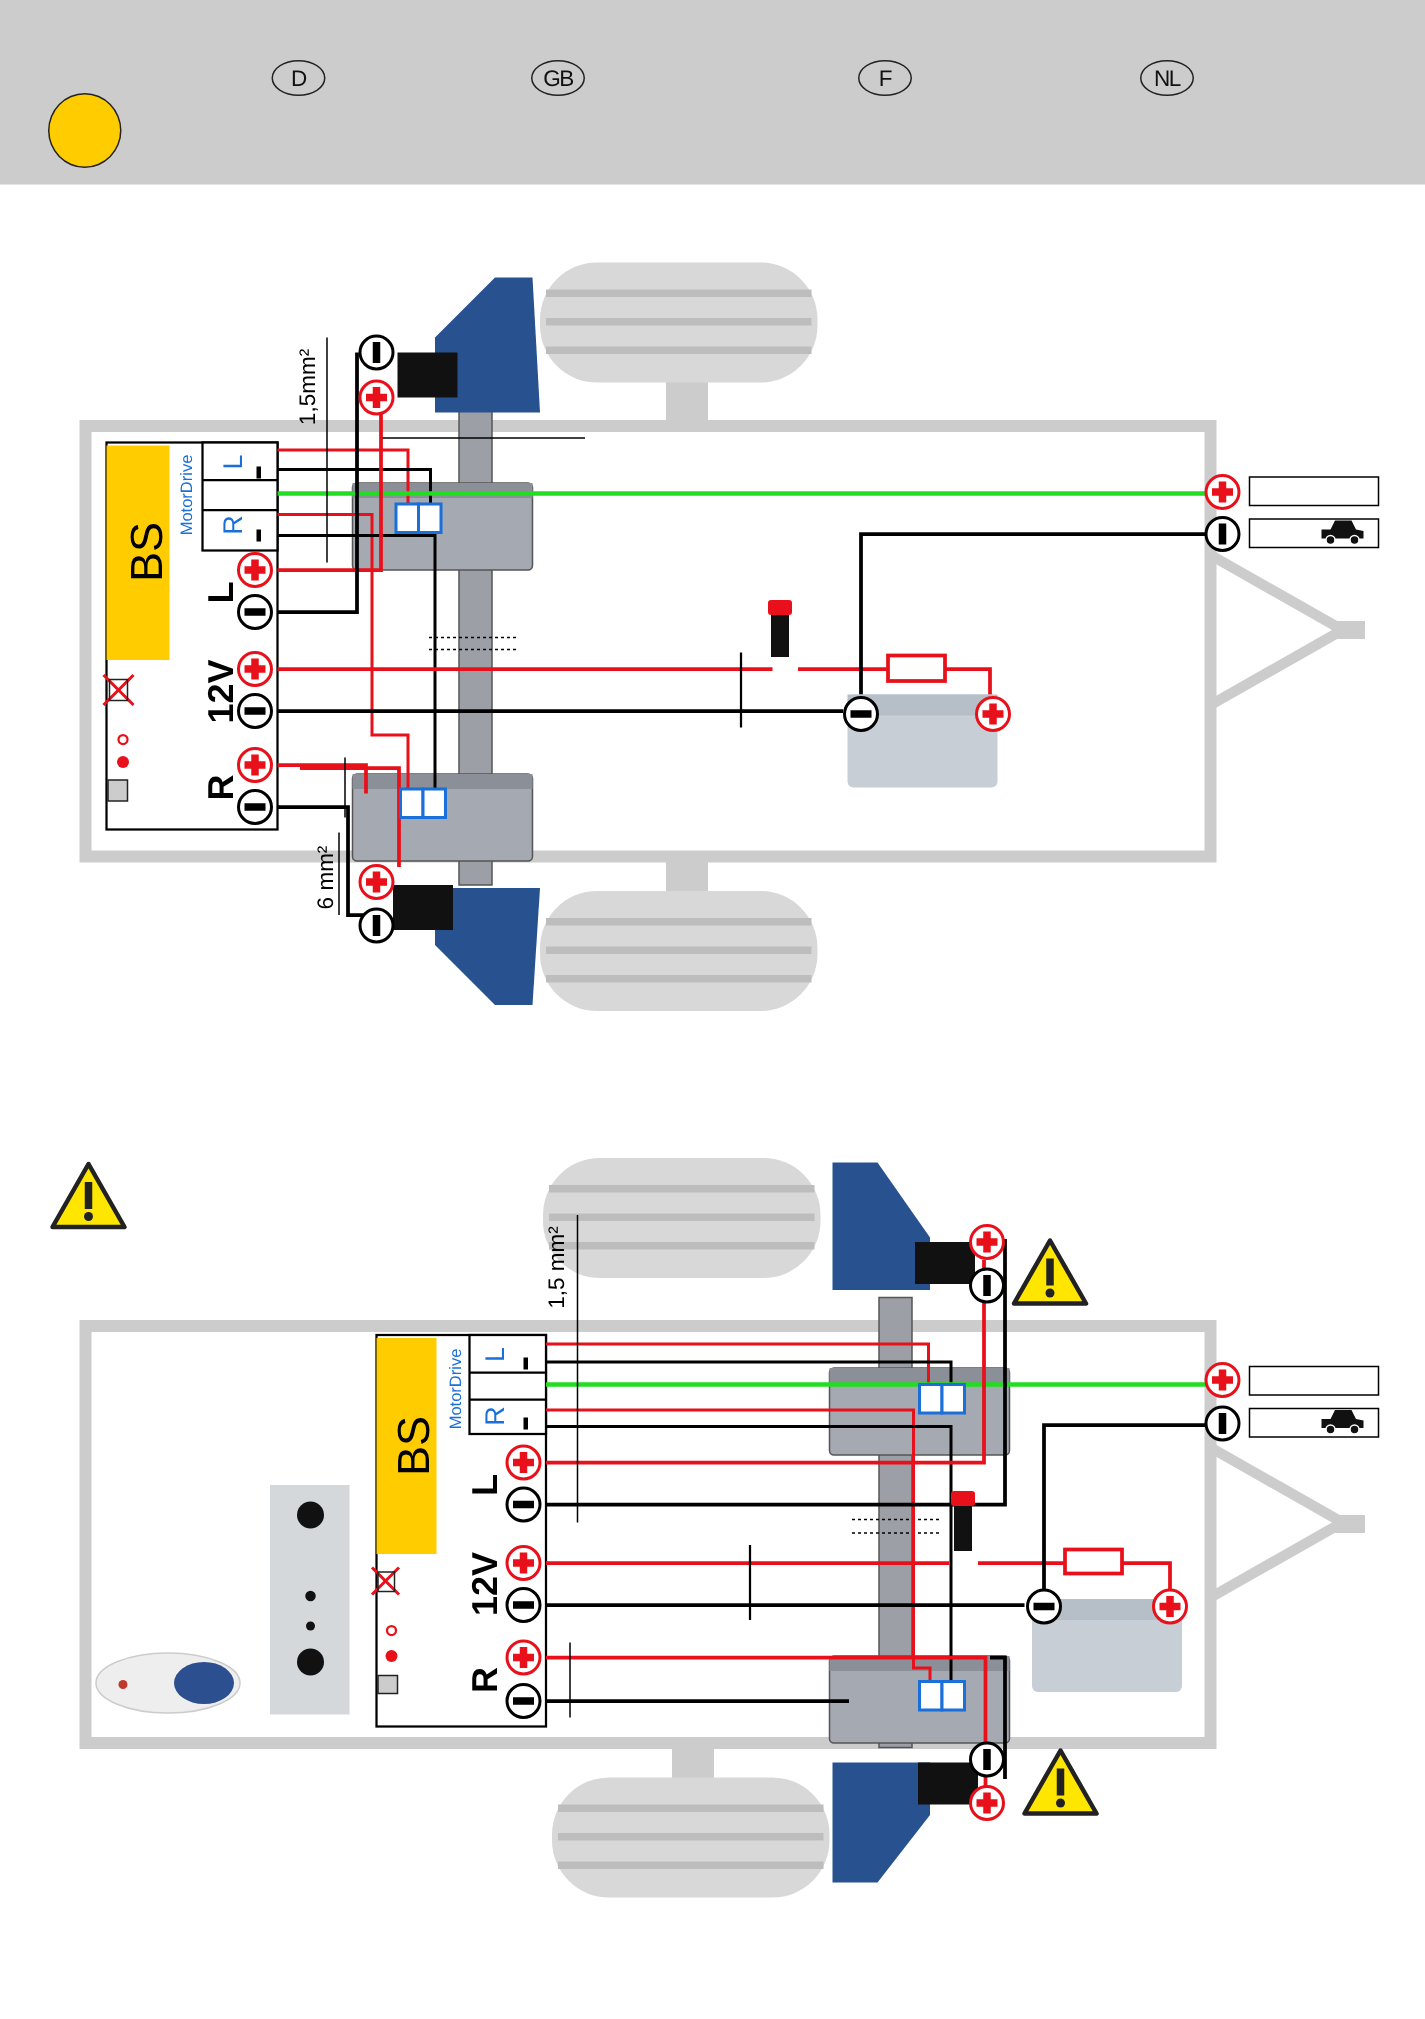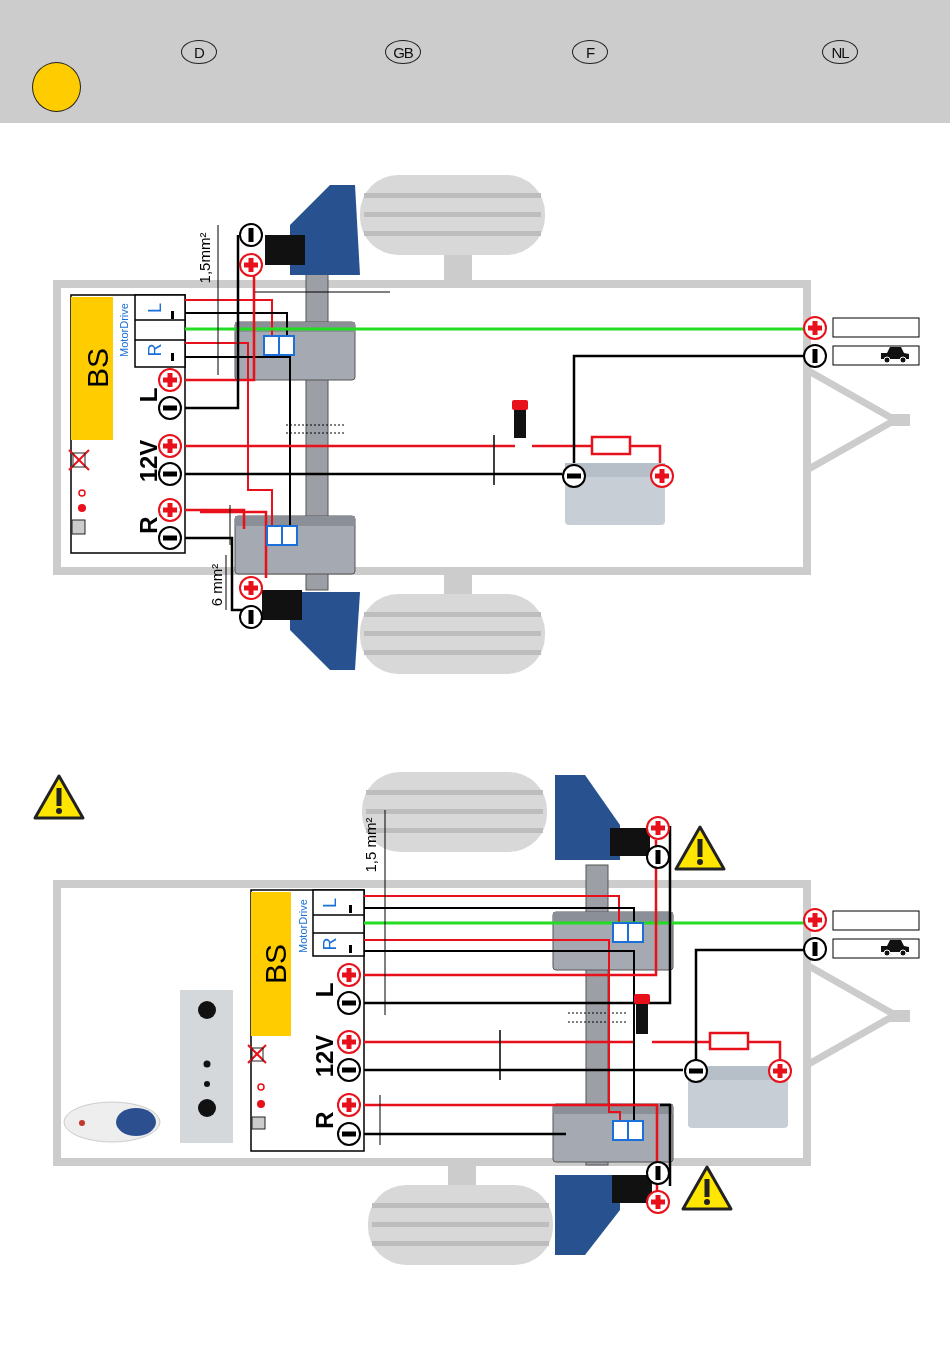--- a/index.html
+++ b/index.html
@@ -7,23 +7,23 @@
   .header{position:absolute;left:0;top:0;width:950px;height:123px;background:#cccccc;}
   .lang{position:absolute;top:40px;width:36px;height:24px;border:1.2px solid #222;border-radius:50%;font-size:15px;line-height:24px;text-align:center;color:#111;box-sizing:border-box;letter-spacing:-1px;}
   .dot{position:absolute;left:32px;top:62px;width:49px;height:50px;border-radius:50%;background:#ffcc00;border:1.5px solid #222;box-sizing:border-box;}
   svg{position:absolute;left:0;top:0;}
 </style>
 </head>
 <body>
 
 <div class="header">
   <div class="lang" style="left:181px;">D</div>
-  <div class="lang" style="left:385px;">GB</div>
+  <div class="lang" style="left:354px;">GB</div>
   <div class="lang" style="left:572px;">F</div>
-  <div class="lang" style="left:822px;">NL</div>
+  <div class="lang" style="left:760px;">NL</div>
   <div class="dot"></div>
 </div>
 
 <svg width="950" height="1346" viewBox="0 0 950 1346">
   <defs>
     <g id="plus">
       <circle r="11" fill="#fff" stroke="#e8101a" stroke-width="2"></circle>
       <rect x="-7" y="-2.5" width="14" height="5" fill="#e8101a"></rect>
       <rect x="-2.5" y="-7" width="5" height="14" fill="#e8101a"></rect>
     </g>

